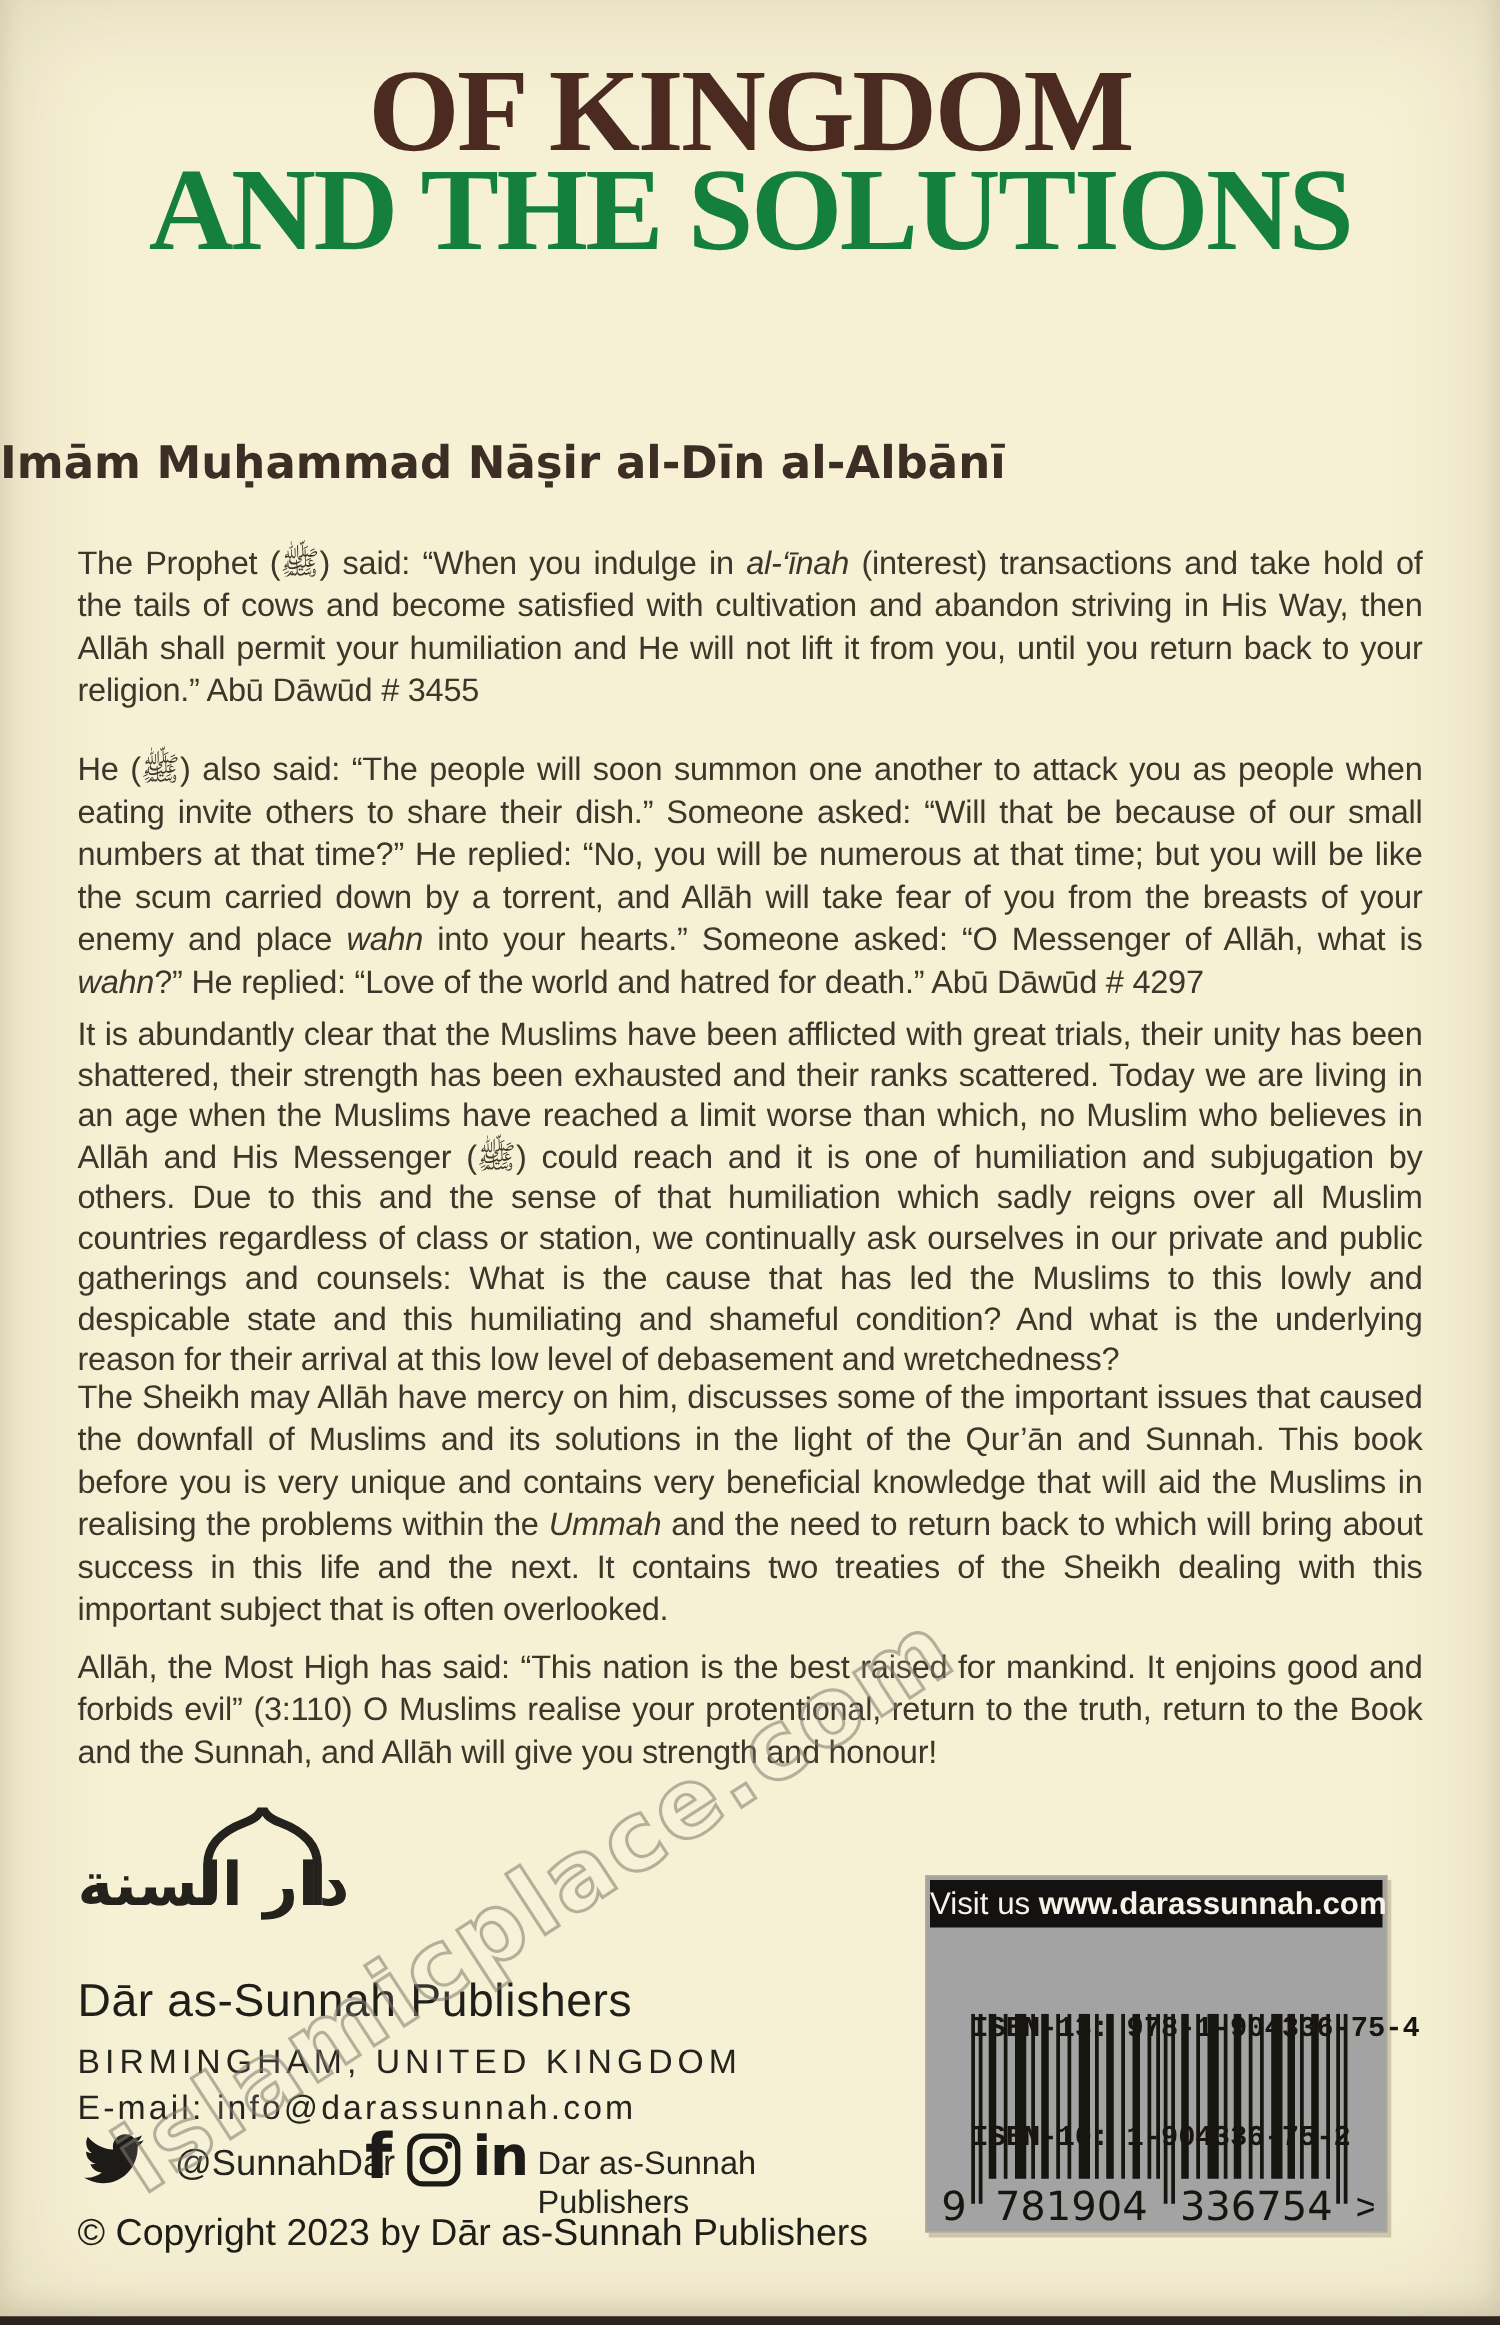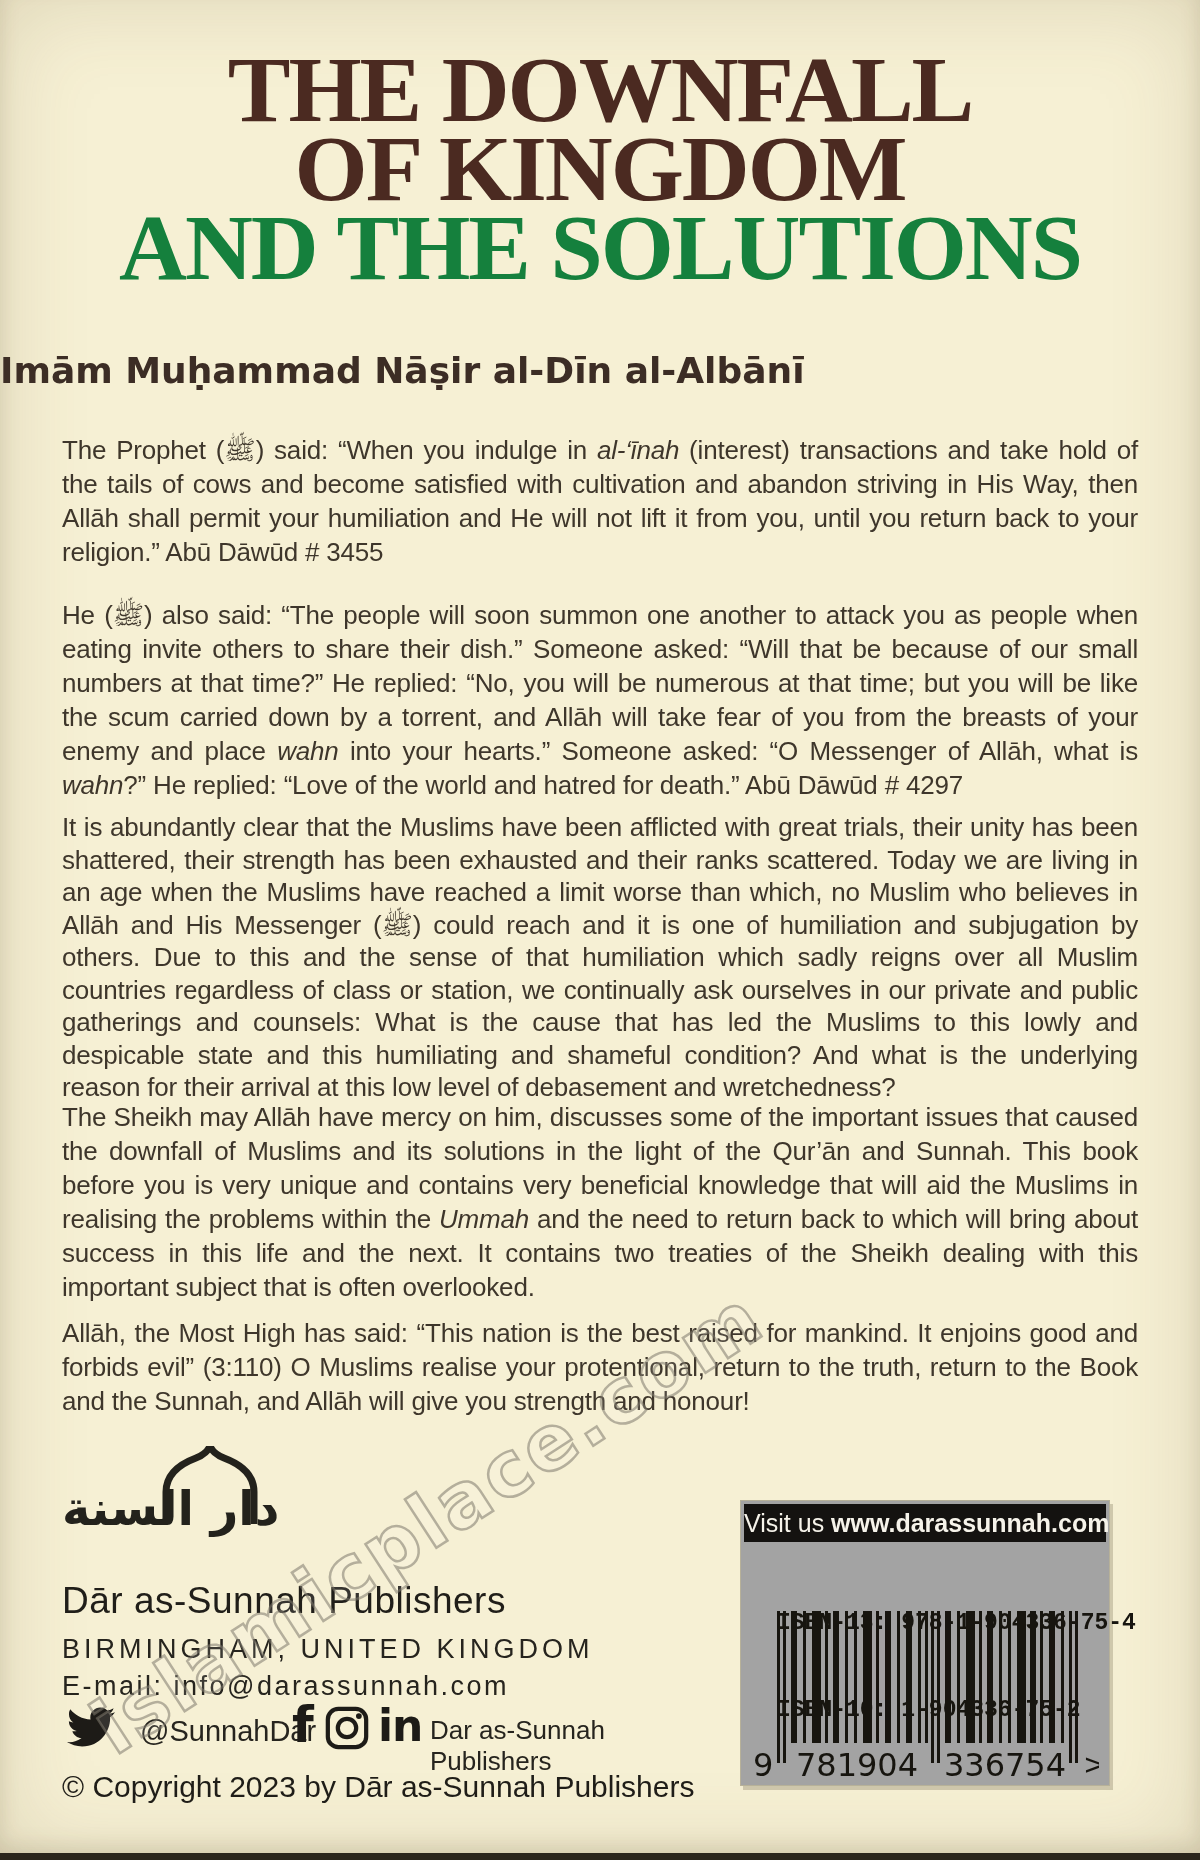--- a/index.html
+++ b/index.html
@@ -88,21 +88,20 @@
     -webkit-text-stroke:2.5px rgba(125,120,108,.55);
     pointer-events:none;
   }
 </style>
 </head>
 <body>
 
 <div class="cover">
 
   <div class="title">
-    <div>THE DOWNFALL</div>
     <div>OF KINGDOM</div>
     <div class="accent">AND THE SOLUTIONS</div>
   </div>
 
   <div class="author">Imām Muḥammad Nāṣir al-Dīn al-Albānī</div>
 
   <p class="para" id="p1">The Prophet (ﷺ) said: “When you indulge in <i>al-‘īnah</i> (interest)  transactions and take hold of the tails of cows and become satisfied with cultivation and abandon striving in His Way, then Allāh shall permit your humiliation and He will not lift it from you, until you return back to your religion.” Abū Dāwūd # 3455</p>
   <p class="para" id="p2">He (ﷺ) also said: “The people will soon summon one another to attack you as people when eating invite others to share their dish.” Someone asked: “Will that be because of our small numbers at that time?” He replied: “No, you will be numerous at that time; but you will be like the scum carried down by a torrent, and Allāh will take fear of you from the breasts of your enemy and place <i>wahn</i> into your hearts.” Someone asked: “O Messenger of Allāh, what is <i>wahn</i>?” He replied: “Love of the world and hatred for death.” Abū Dāwūd # 4297</p>
   <p class="para" id="p3">It is abundantly clear that the Muslims have been afflicted with great trials, their unity has been shattered, their strength has been exhausted and their ranks scattered. Today we are living in an age when the Muslims have reached a limit worse than which, no Muslim who believes in Allāh and His Messenger (ﷺ) could reach and it is one of humiliation and subjugation by others. Due to this and the sense of that humiliation which sadly reigns over all Muslim countries regardless of class or station, we continually ask ourselves in our private and public gatherings and counsels: What is the cause that has led the Muslims to this lowly and despicable state and this humiliating and shameful condition? And what is the underlying reason for their arrival at this low level of debasement and wretchedness?</p>
   <p class="para" id="p4">The Sheikh may Allāh have mercy on him, discusses some of the important issues that caused the downfall of Muslims and its solutions in the light of the Qur’ān and Sunnah. This book before you is very unique and contains very beneficial knowledge that will aid the Muslims in realising the problems within the <i>Ummah</i> and the need to return back to which will bring about success in this life and the next. It contains two treaties of the Sheikh dealing with this important subject that is often overlooked.</p>

